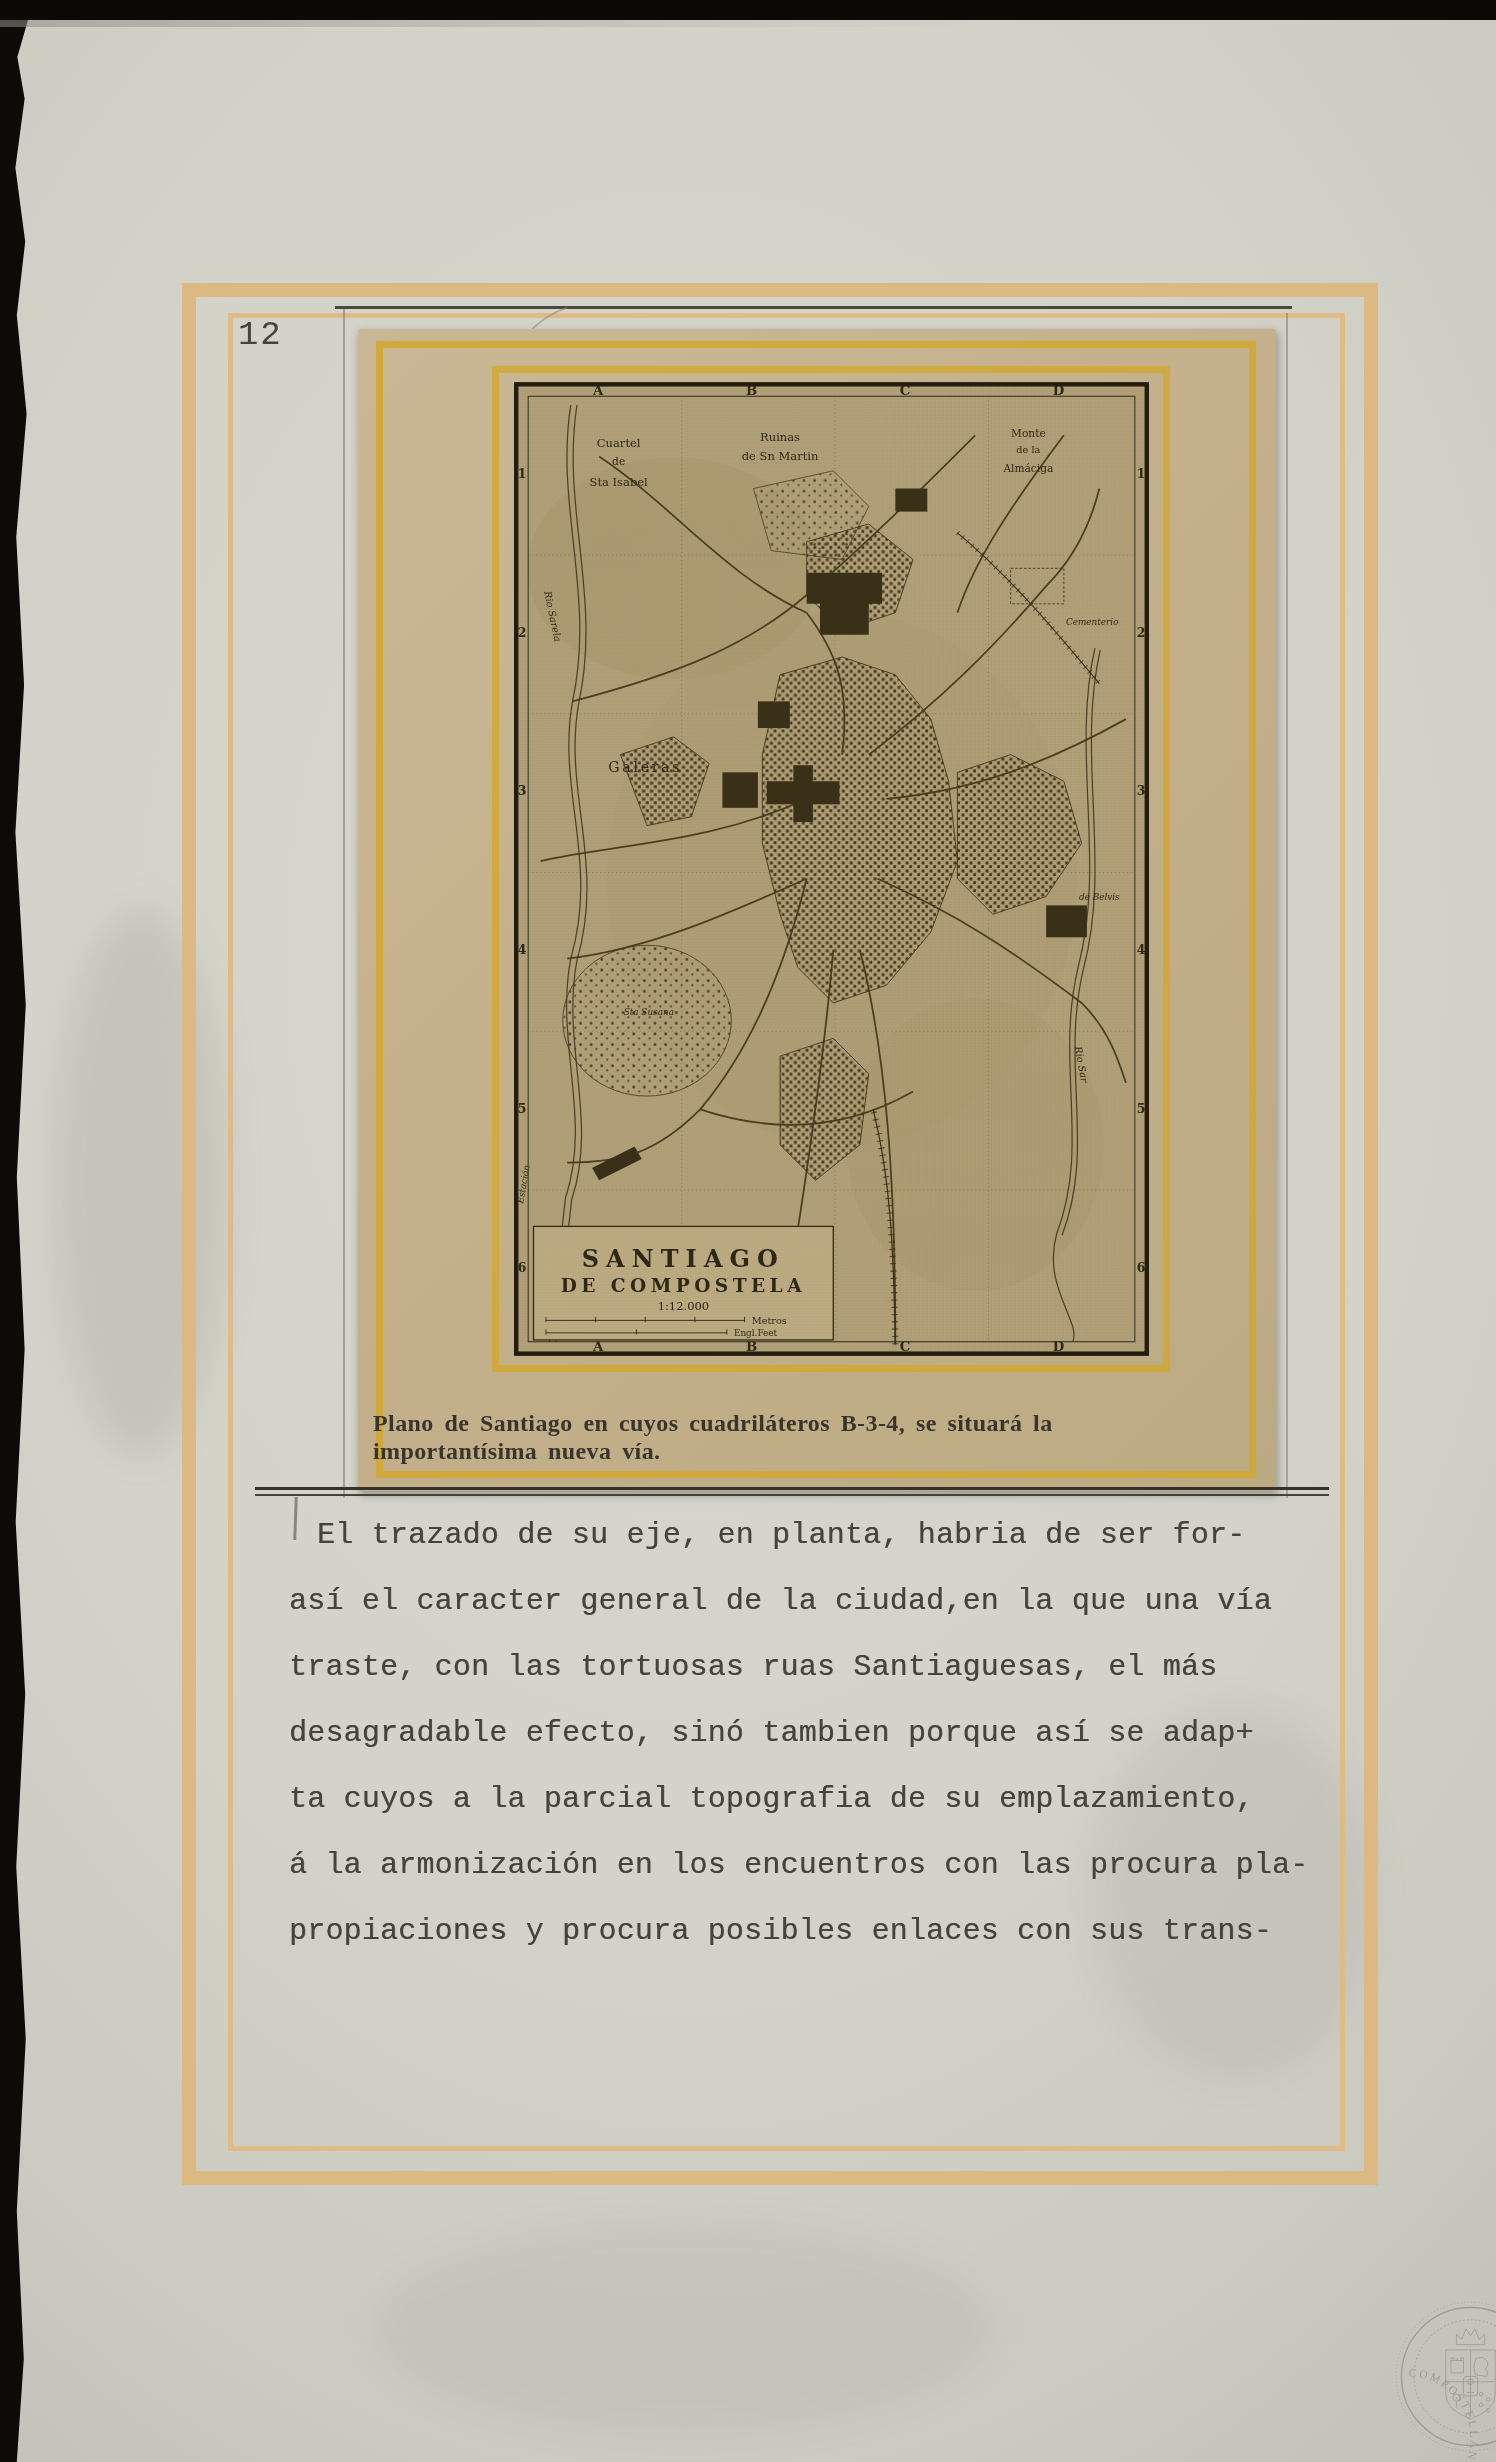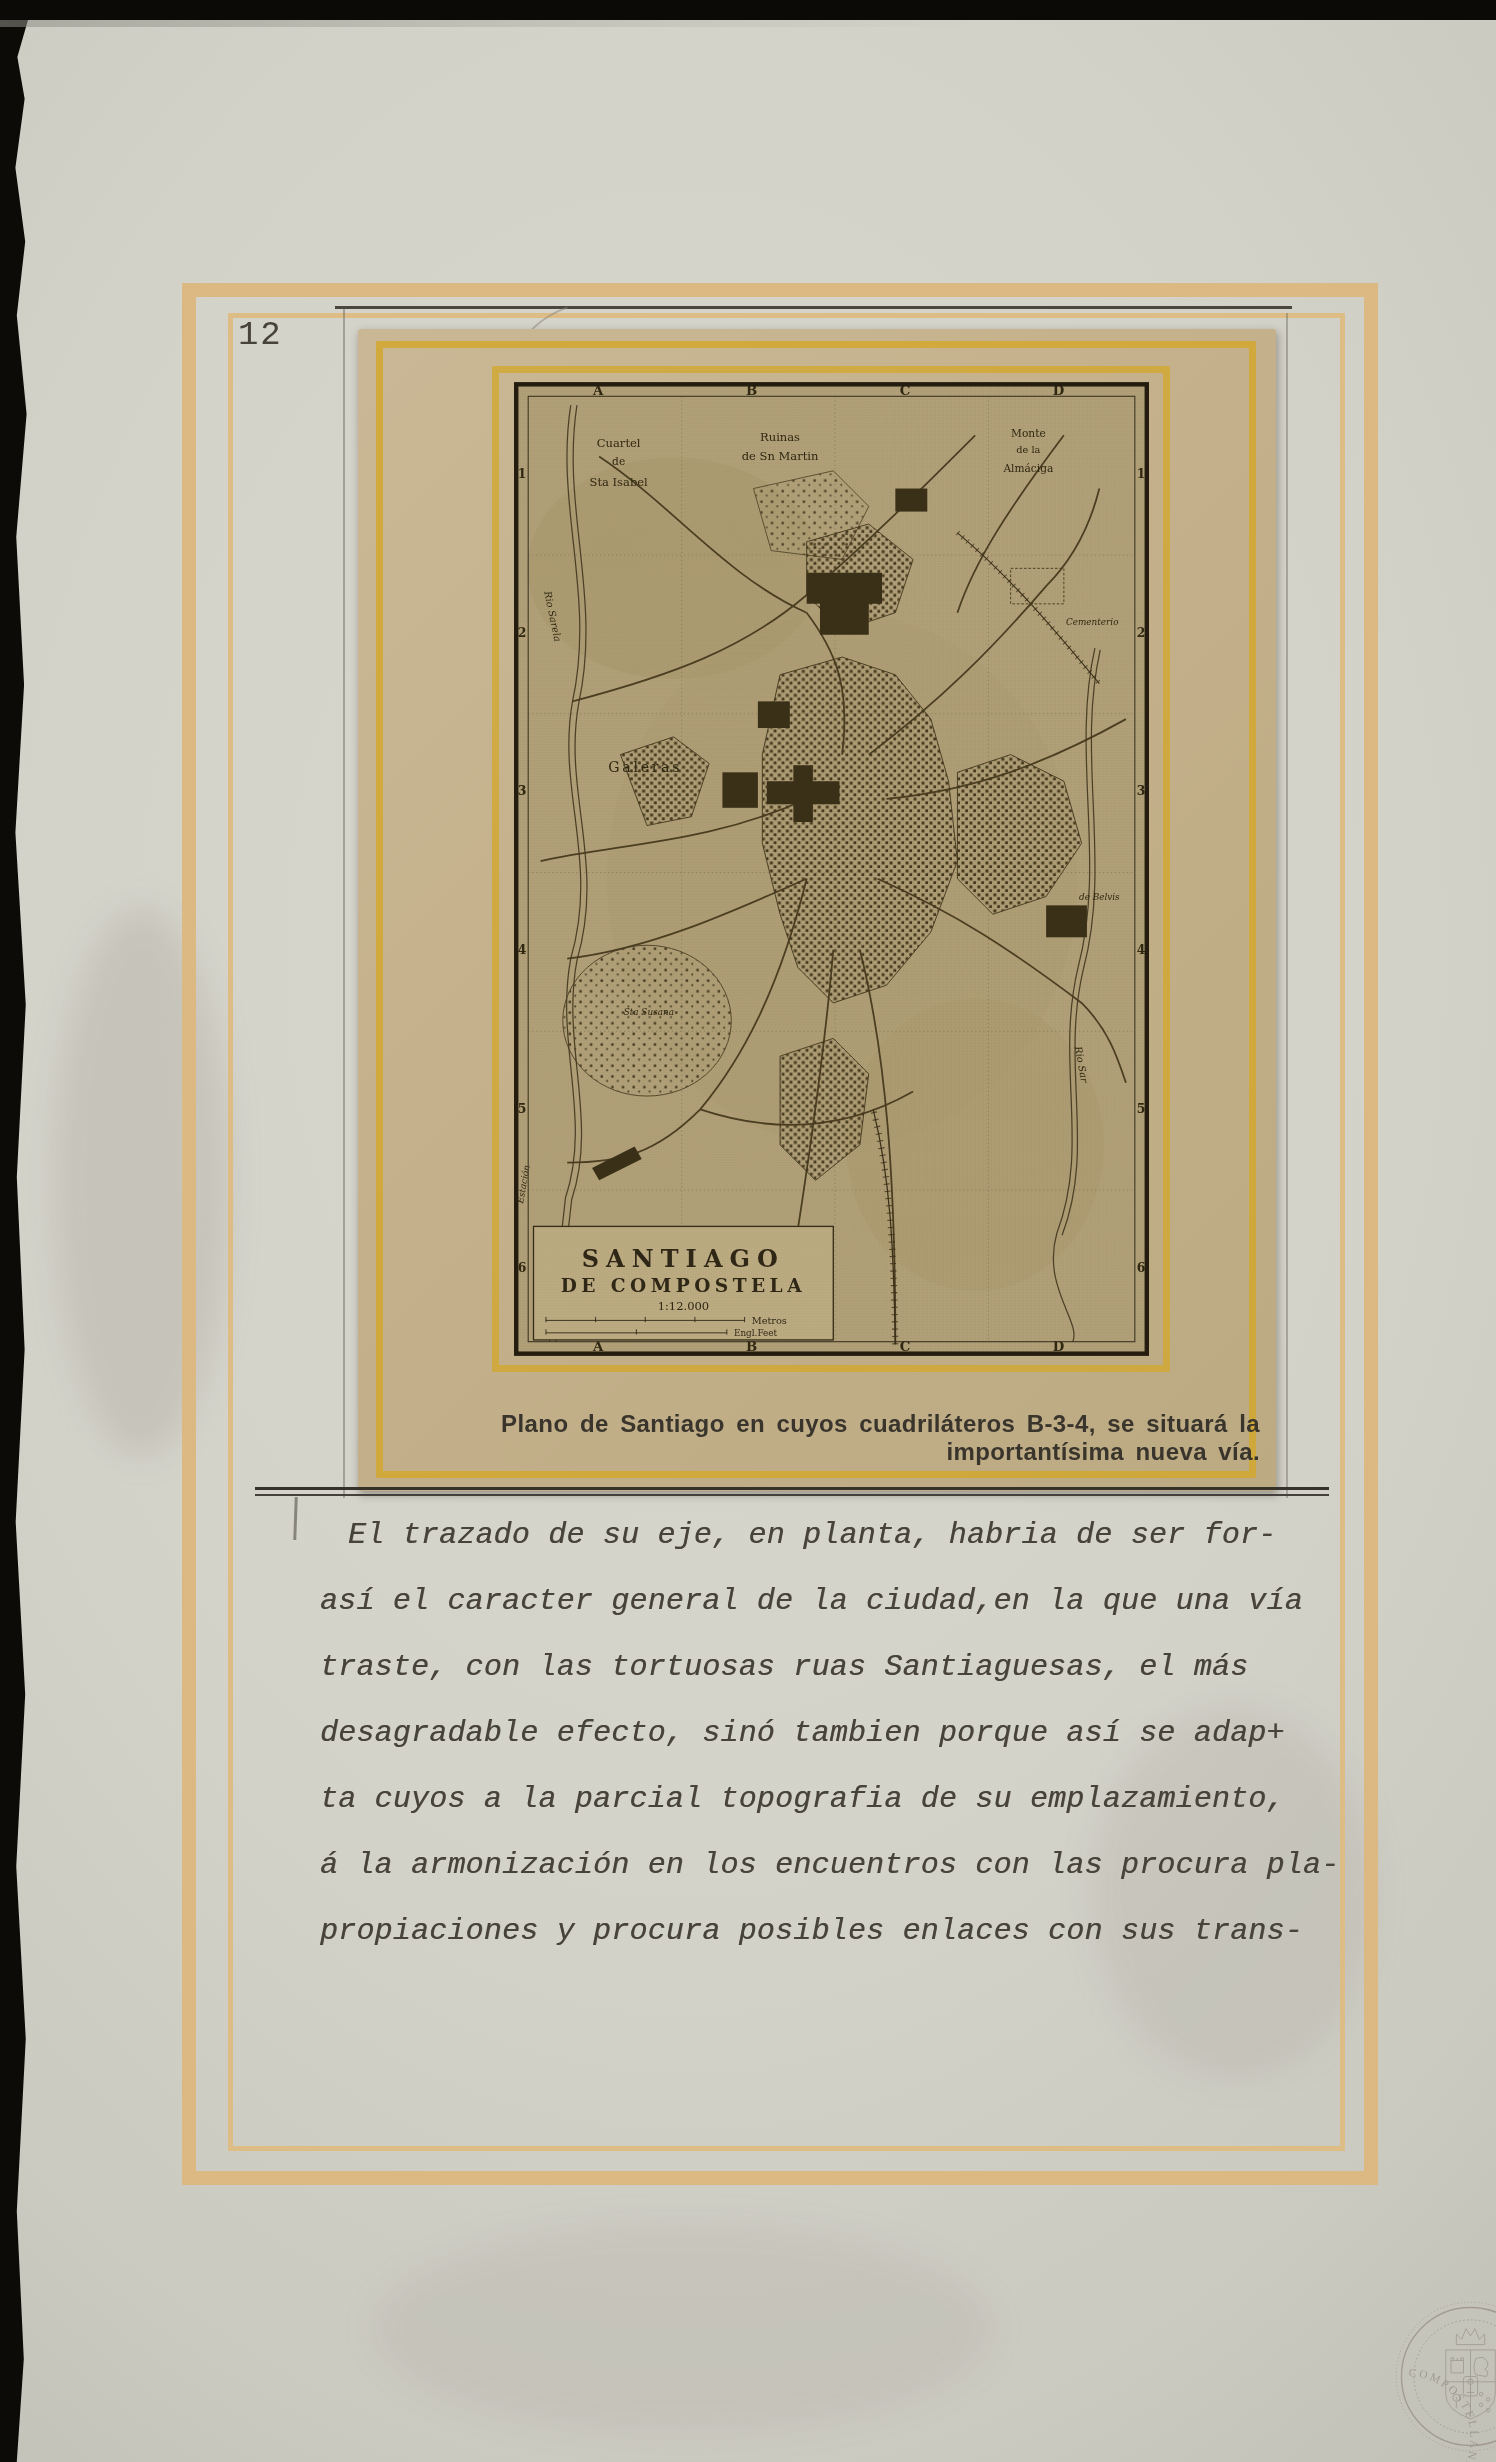--- a/index.html
+++ b/index.html
@@ -24,27 +24,27 @@
   .pagenum{left:238px;top:296px;font-family:"Liberation Mono",monospace;font-size:34px;color:#474339;letter-spacing:1.8px;}
   
   .mat{left:358px;top:309px;width:918px;height:1162px;border-radius:2.7px;
        background:linear-gradient(135deg,#cab795 0%,#c4b18b 45%,#bcaa83 100%);
        box-shadow:1.8px 3.5px 8px rgba(40,35,22,.35);}
   .yellow-outer{left:376px;top:321px;width:866px;height:1123px;border:7px solid #d2a72e;opacity:.85;border-radius:1.8px;}
   .yellow-inner{left:492px;top:346px;width:664px;height:992px;border:7px solid #d2a72e;opacity:.8;border-radius:1.8px;}
   .map-wrap{left:514px;top:362px;width:635px;height:974px;}
   .map-wrap svg{display:block;}
   .map-wrap text{font-family:"DejaVu Serif",serif;}
-  .caption{left:373px;top:1390px;width:887px;text-align:right;
-           font-family:Liberation Sans, sans-serif;font-weight:bold;font-size:24px;line-height:27.5px;
+  .caption{left:373px;top:1390px;width:887px;text-align:left;
+           font-family:Liberation Serif, serif;font-weight:bold;font-size:24px;line-height:27.5px;
            color:#3a352c;letter-spacing:0.4px;word-spacing:4.4px;}
   
-  .body-text{left:320px;top:1482px;width:1029px;
+  .body-text{left:289px;top:1482px;width:1029px;
              font-family:"Liberation Mono",monospace;font-size:30px;color:#474339;
-             text-shadow:0.4px 0.4px 0.4px rgba(70,64,56,.65);letter-spacing:0.2px;font-style:italic;}
+             text-shadow:0.4px 0.4px 0.4px rgba(70,64,56,.65);letter-spacing:0.2px;}
   .body-text .tline{height:66px;line-height:66px;white-space:nowrap;}
   .body-text .tline:first-child{text-indent:28px;}
   .tick{left:294px;top:1477px;width:2.7px;height:43px;background:#55514a;opacity:.6;transform:rotate(2deg);}
   .seal{left:1382px;top:2268px;width:177px;height:177px;opacity:.62;}
 </style>
 </head>
 <body>
 
 <div id="page">
 

